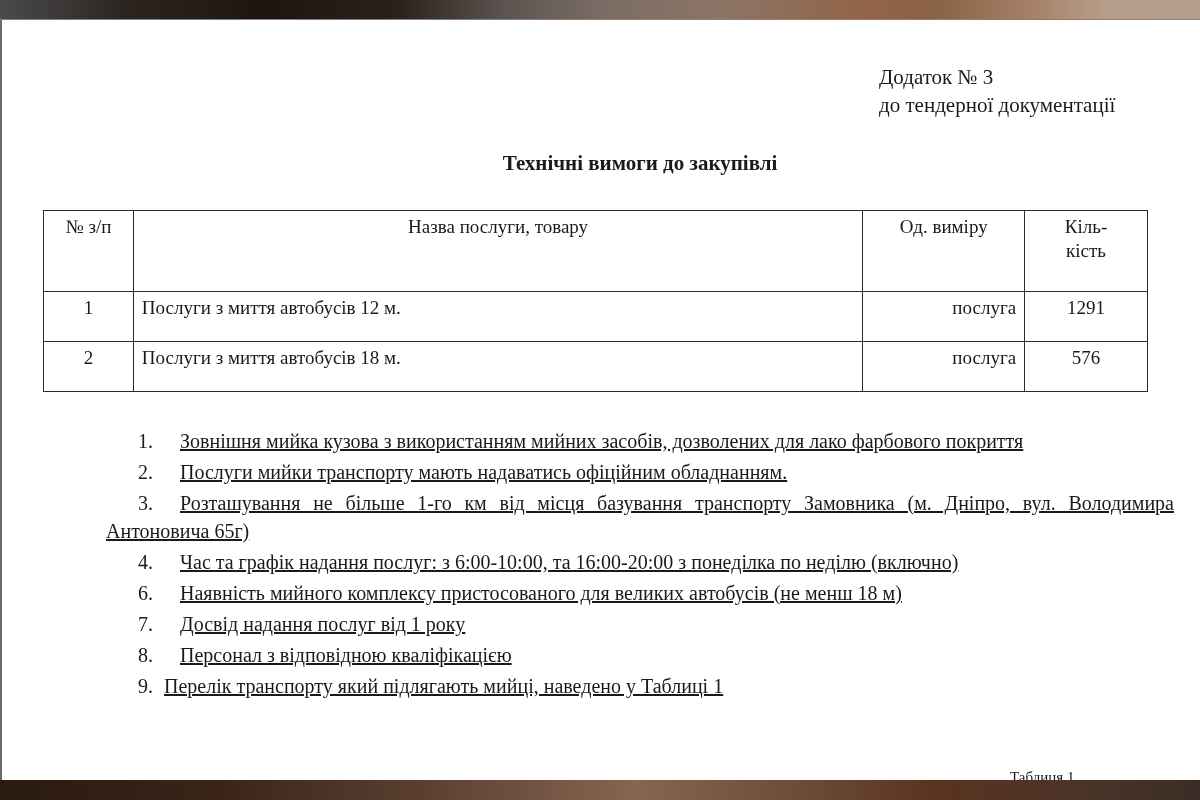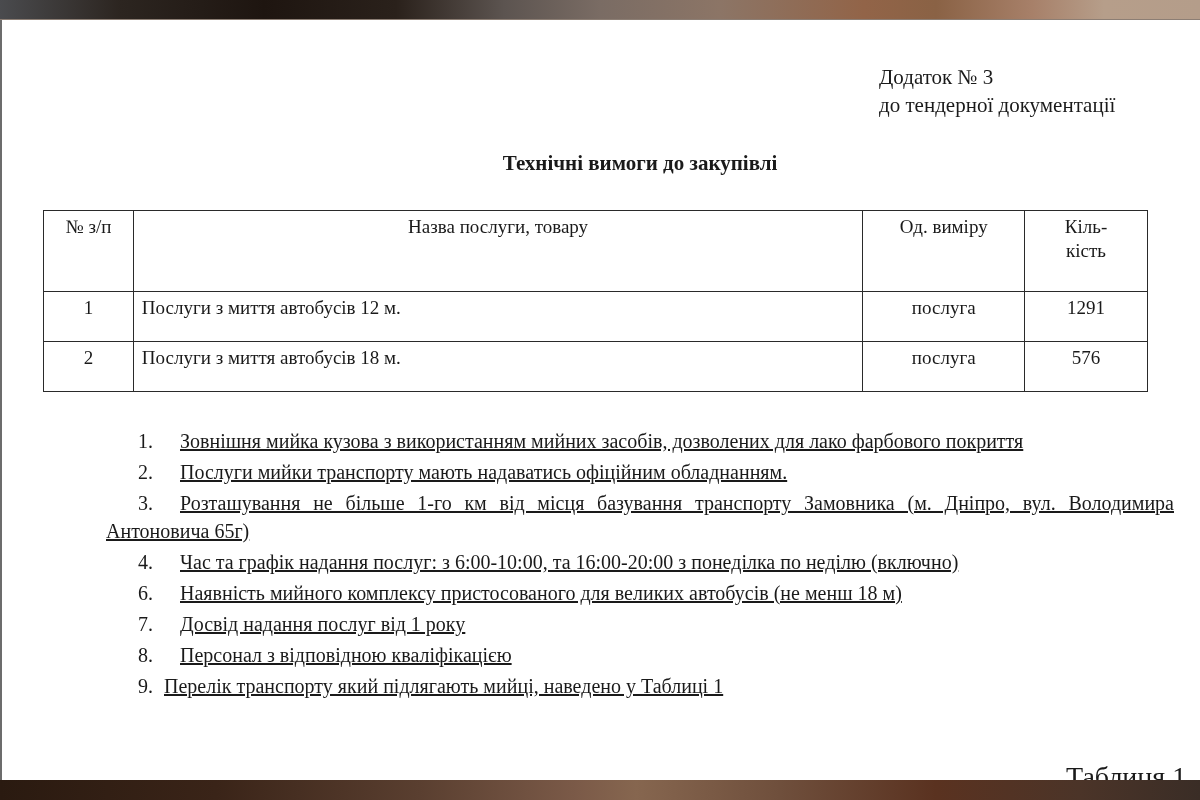--- a/index.html
+++ b/index.html
@@ -38,33 +38,33 @@
       border-radius: 14px;
     }
     table.spec td, table.spec th {
       border: 1.5px solid #2a2a2a; vertical-align: top; font-weight: normal;
       padding: 4px 8px 0 8px; line-height: 24px;
     }
     table.spec th { height: 76px; text-align: center; }
     table.spec td { height: 45px; }
     .c1 { width: 73px; text-align: center; }
     .c2 { width: 714px; text-align: left; }
-    .c3 { width: 145px; text-align: center; }
+    .c3 { width: 145px; text-align: right; }
     .c4 { width: 106px; text-align: center; }
     table.spec th.c2 { text-align: center; }
     .reqs {
       position: absolute; left: 103px; top: 424px; width: 1074px;
       font-size: 20px; line-height: 28px; text-align: justify;
     }
     .req { margin: 3px; text-indent: 32px; text-decoration: underline; }
     .req .num { display: inline-block; min-width: 42px; text-indent: 0; }
     .req.last .num { min-width: 26px; }
     .cutoff {
-      position: absolute; left: 1066px; top: 767px;
-      font-size: 28px; line-height: 20px; white-space: nowrap;
+      position: absolute; left: 1010px; top: 767px;
+      font-size: 15px; line-height: 20px; white-space: nowrap;
     }
   </style>
 </head>
 <body>
 
 <div class="band-top"></div>
 <div class="page-left-line"></div>
 
 <div class="annex">
   <div>Додаток № 3</div>

